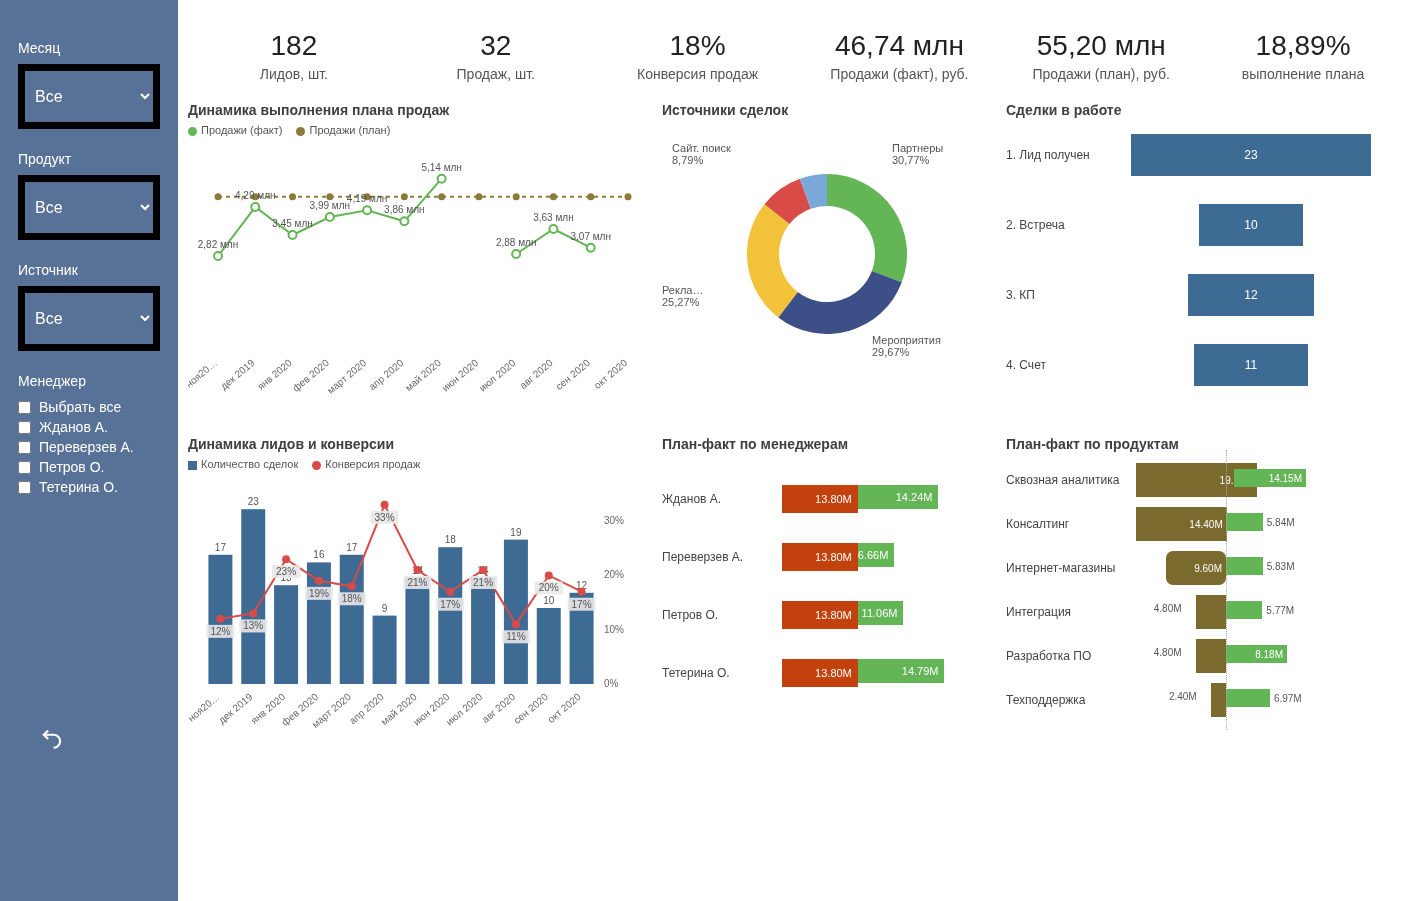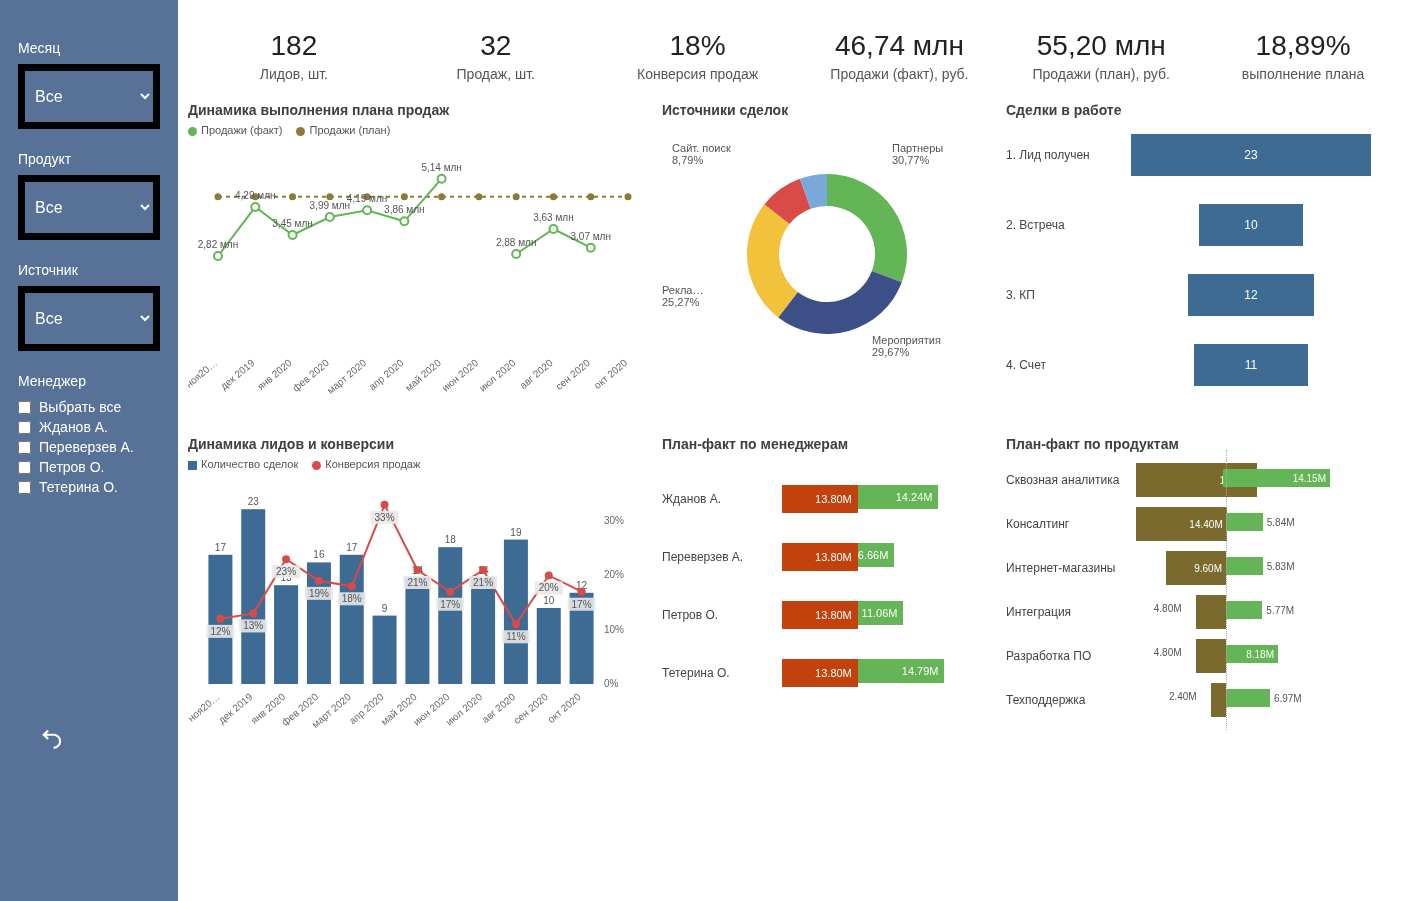--- a/index.html
+++ b/index.html
@@ -362,54 +362,54 @@
         </div>
     </div>
 
     <div class="panel">
       <div class="panel-title">План-факт по продуктам</div>
       <div id="pf-products" style="position:relative">
           <div class="prod-row">
             <div class="prod-lbl">Сквозная аналитика</div>
             <div class="prod-bars">
               <div class="prod-plan" style="width:120.96px;left:0px;">19.20M</div>
-              <div class="prod-fact" style="width:107px;left:87px;">14.15M</div>
+              <div class="prod-fact" style="width:72px;left:98px;">14.15M</div>
             </div>
           </div>
           <div class="prod-row">
             <div class="prod-lbl">Консалтинг</div>
             <div class="prod-bars">
               <div class="prod-plan" style="width:90.72px;left:0px;padding-left:17px;">14.40M</div>
               <div class="prod-fact" style="width:36.792px;left:90px;"></div>
               <span style="position:absolute;left:130.792px;top:12px;font-size:10px;color:#555">5.84M</span>
             </div>
           </div>
           <div class="prod-row">
             <div class="prod-lbl">Интернет-магазины</div>
             <div class="prod-bars">
-              <div class="prod-plan" style="width:60.48px;left:29.520000000000003px;">9.60M</div>
+              <div class="prod-plan" style="width:60.48px;left:29.520000000000003px;border-radius:7px;">9.60M</div>
               <div class="prod-fact" style="width:36.729px;left:90px;"></div>
               <span style="position:absolute;left:130.72899999999998px;top:12px;font-size:10px;color:#555">5.83M</span>
             </div>
           </div>
           <div class="prod-row">
             <div class="prod-lbl">Интеграция</div>
             <div class="prod-bars">
               <div class="prod-plan" style="width:30.24px;left:59.760000000000005px;color:#555;"></div>
               <span style="position:absolute;left:17.760000000000005px;top:10px;font-size:10px;color:#555">4.80M</span>
               <div class="prod-fact" style="width:36.351px;left:90px;"></div>
               <span style="position:absolute;left:130.351px;top:12px;font-size:10px;color:#555">5.77M</span>
             </div>
           </div>
           <div class="prod-row">
             <div class="prod-lbl">Разработка ПО</div>
             <div class="prod-bars">
               <div class="prod-plan" style="width:30.24px;left:59.760000000000005px;color:#555;"></div>
               <span style="position:absolute;left:17.760000000000005px;top:10px;font-size:10px;color:#555">4.80M</span>
-              <div class="prod-fact" style="width:52px;left:90px;">8.18M</div>
+              <div class="prod-fact" style="width:61px;left:90px;">8.18M</div>
             </div>
           </div>
           <div class="prod-row">
             <div class="prod-lbl">Техподдержка</div>
             <div class="prod-bars">
               <div class="prod-plan" style="width:15.12px;left:74.88px;color:#555;"></div>
               <span style="position:absolute;left:32.879999999999995px;top:10px;font-size:10px;color:#555">2.40M</span>
               <div class="prod-fact" style="width:43.910999999999994px;left:90px;"></div>
               <span style="position:absolute;left:137.911px;top:12px;font-size:10px;color:#555">6.97M</span>
             </div>

